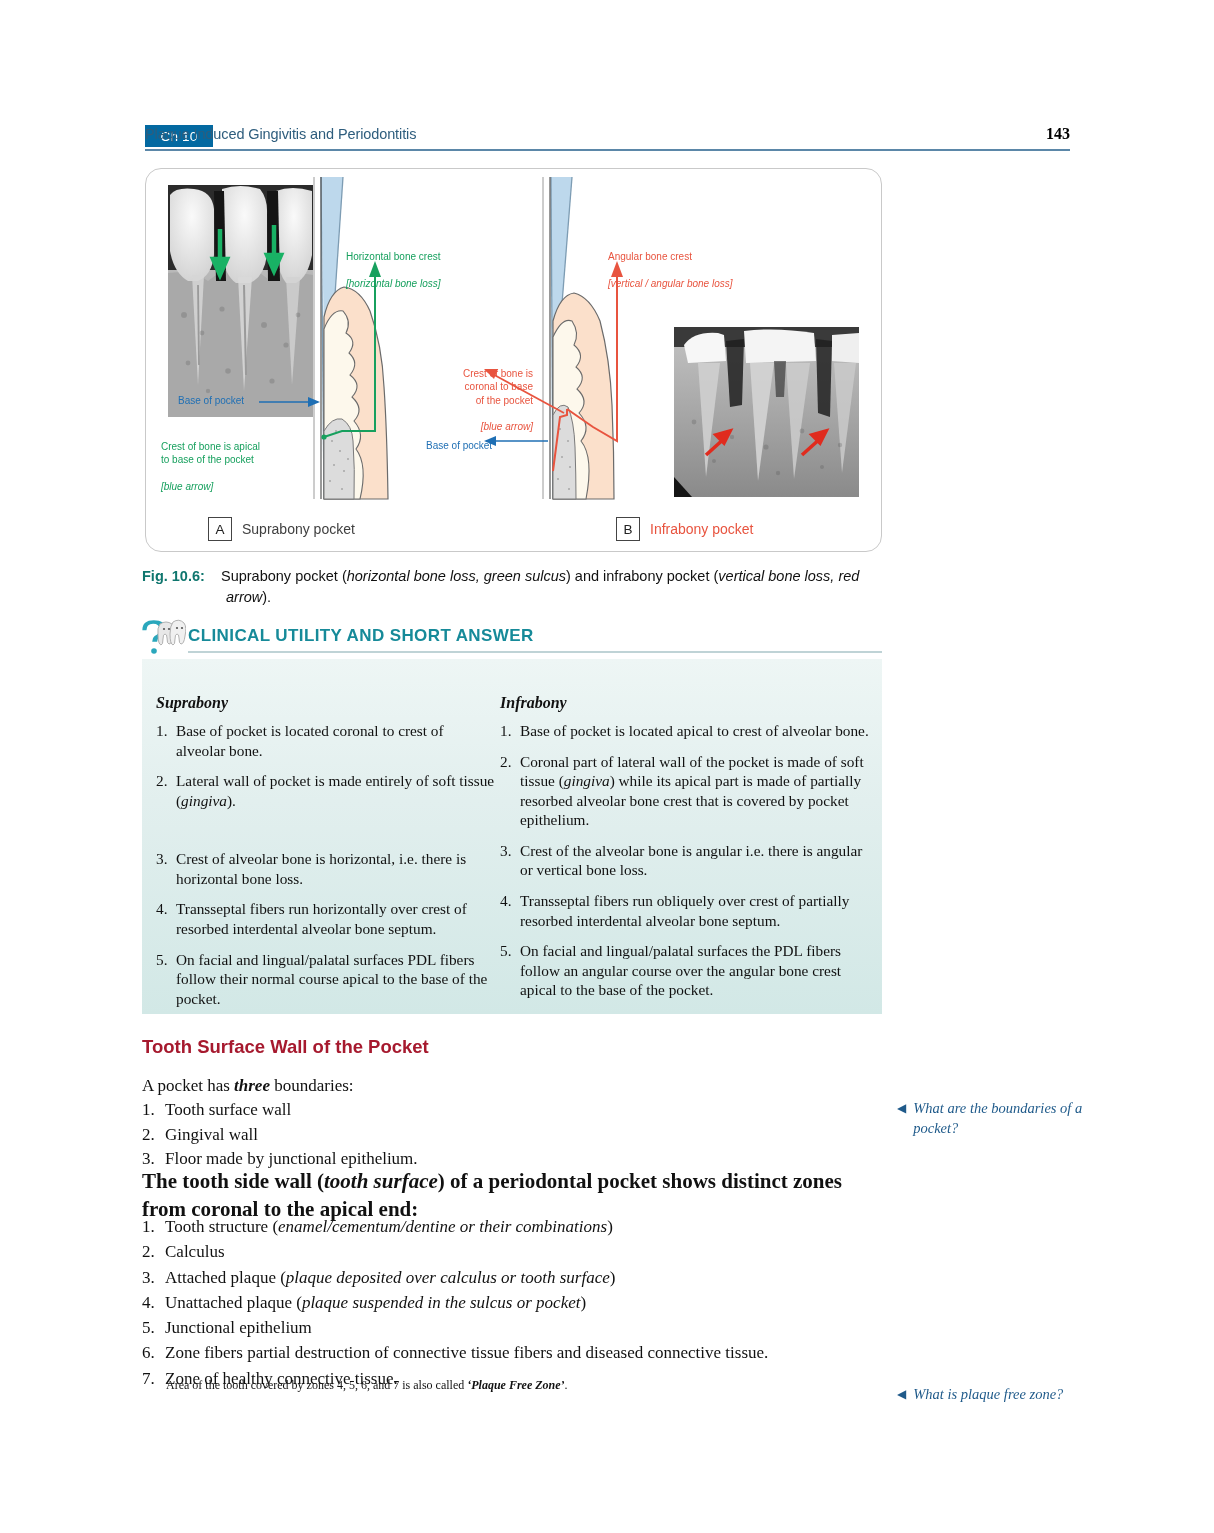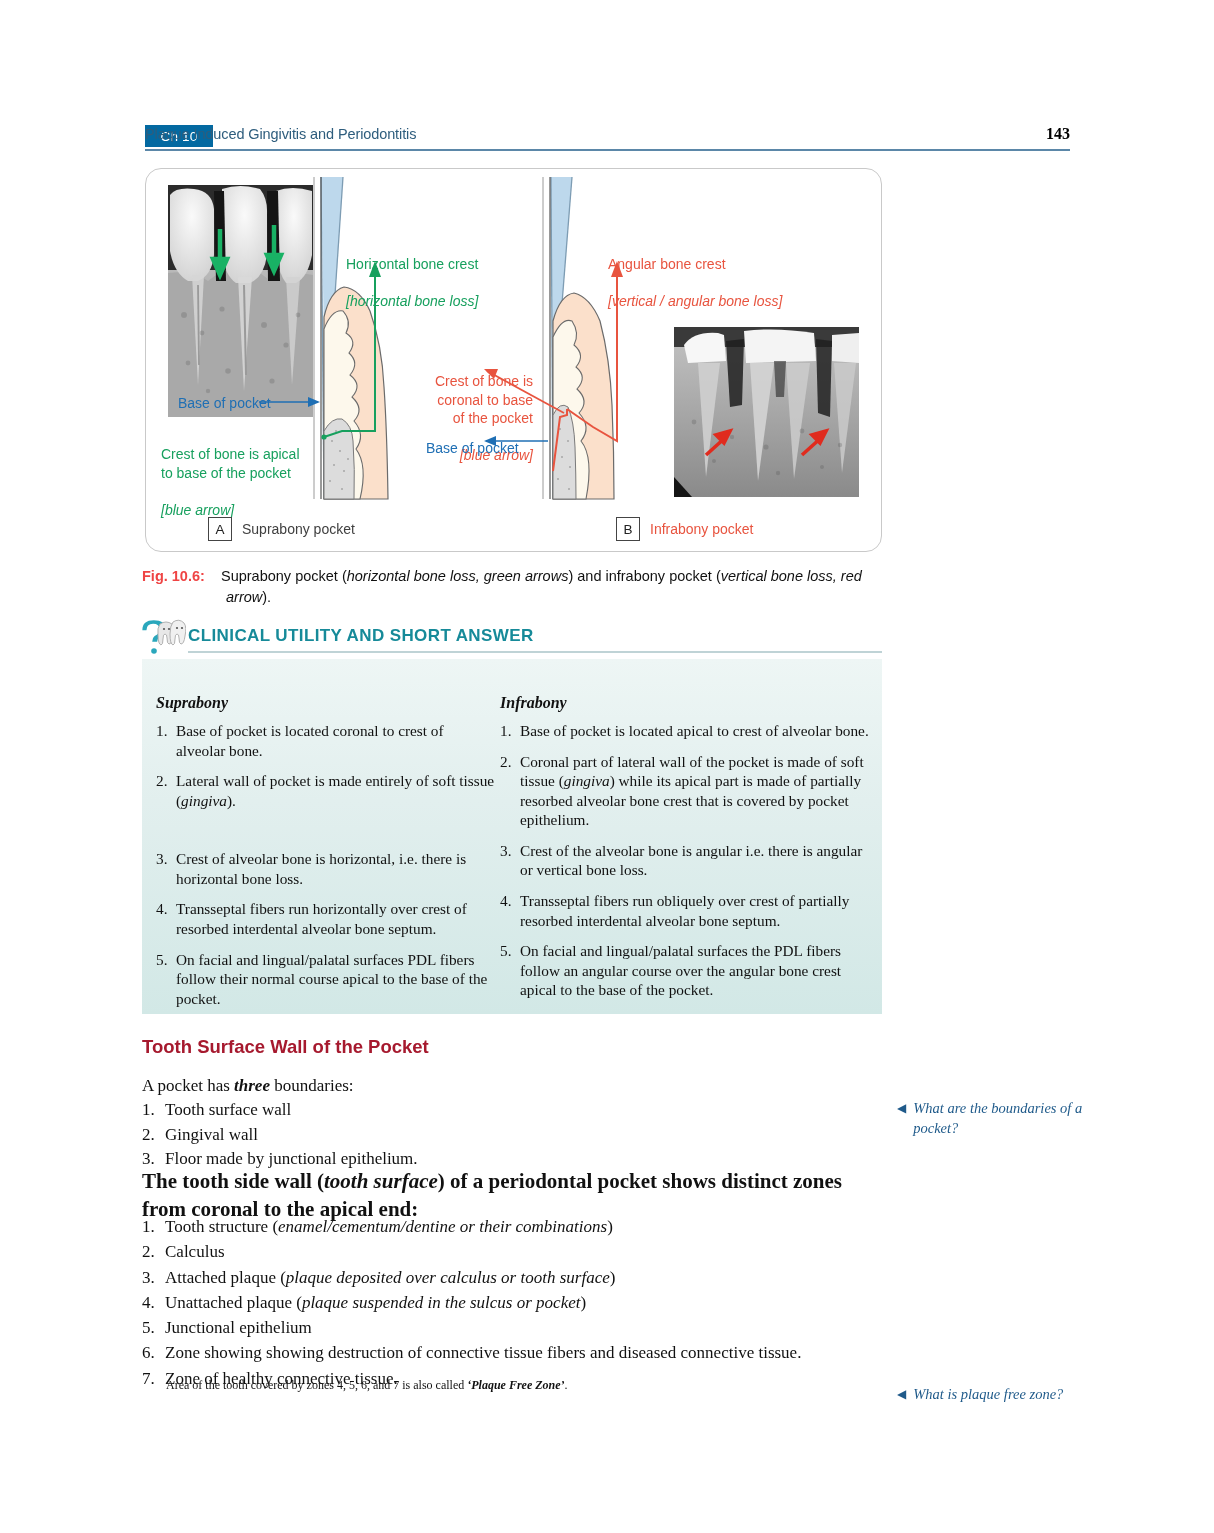--- a/index.html
+++ b/index.html
@@ -107,21 +107,21 @@
   }
   .pl-a { left: 62px; top: 348px; }
   .pl-b { left: 470px; top: 348px; }
   .green-txt { color: #404040; }
   .red-txt  { color: #e8543f; }
 
   
   .fl {
     position: absolute;
     font-family: "Liberation Sans", sans-serif;
-    font-size: 14px;
+    font-size: 10px;
     line-height: 1.32;
     white-space: pre-line;
   }
   .fl-green { color: #17a05e; }
   .fl-red { color: #e8543f; }
   .fl-blue { color: #1f6fb4; }
   .fl-ital { font-style: italic; }
 
   .lbl-hbc   { left: 200px; top: 68px; }
   .lbl-abc   { left: 462px; top: 68px; }
@@ -134,21 +134,21 @@
   .fig-caption {
     position: absolute;
     left: 142px; top: 566px;
     width: 740px;
     font-family: "Liberation Sans", sans-serif;
     font-size: 14.5px;
     line-height: 1.42;
     color: #111;
   }
   .fig-caption .fignum {
-    font-weight: bold; color: #ef4444;
+    font-weight: bold; color: #0f766e;
   }
   .cap-indent { display:block; padding-left: 84px; text-indent: -84px; }
 
   
   .cu-header {
     position: absolute;
     left: 142px; top: 622px;
     width: 740px; height: 32px;
   }
   .cu-icon { position: absolute; left: 0px; top: -4px; width: 44px; height: 38px; }
@@ -490,21 +490,21 @@
         <span class="panel-box">B</span>
         <span class="red-txt">Infrabony pocket</span>
       </div>
 
     </div>
   </div>
 
   <div class="fig-caption">
     <span class="cap-indent">
       <span class="fignum">Fig. 10.6:</span>
-      &nbsp;&nbsp;&nbsp;<span>Suprabony pocket (</span><i>horizontal bone loss, green arrows</i><span>) and infrabony pocket (</span><i>vertical bone loss, red arrow</i><span>).</span>
+      &nbsp;&nbsp;&nbsp;<span>Suprabony pocket (</span><i>horizontal bone loss, green sulcus</i><span>) and infrabony pocket (</span><i>vertical bone loss, red arrow</i><span>).</span>
     </span>
   </div>
 
   <div class="cu-header">
     <div class="cu-icon">
       <svg width="44" height="38" viewBox="0 0 44 38">
 
         <path d="M3 10 Q3 2 11 2 Q19 2 19 9 Q19 14 13 17 Q10 19 10 24 L16 24 Q16 21 19 19 Q26 15 26 8 Q26 -2 12 -2 Q-2 -2 -2 10 Z" fill="#2aa7bc" transform="translate(2,4) scale(0.82)"></path>
         <circle cx="12" cy="33" r="2.8" fill="#2aa7bc"></circle>
 
@@ -613,21 +613,21 @@
       <li>
           <span class="n">4.</span>
           <span><span>Unattached plaque (</span><i>plaque suspended in the sulcus or pocket</i><span>)</span></span>
         </li>
       <li>
           <span class="n">5.</span>
           <span><span>Junctional epithelium</span></span>
         </li>
       <li>
           <span class="n">6.</span>
-          <span><span>Zone showing showing destruction of connective tissue fibers and diseased connective tissue.</span></span>
+          <span><span>Zone fibers partial destruction of connective tissue fibers and diseased connective tissue.</span></span>
         </li>
       <li>
           <span class="n">7.</span>
           <span><span>Zone of healthy connective tissue.</span></span>
         </li>
     </ul>
   </div>
 
   <div class="closing">
     <span>Area of the tooth covered by zones 4, 5, 6, and 7 is also called </span><b>‘Plaque Free Zone’</b><span>.</span>

